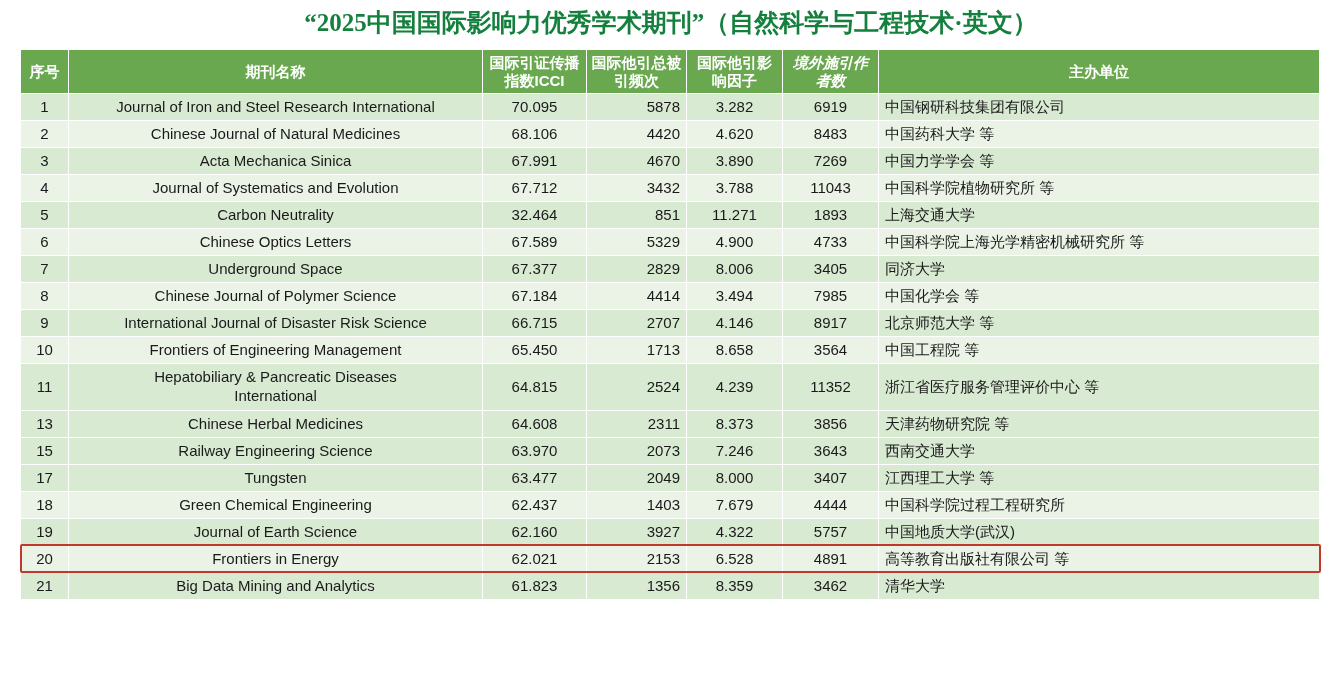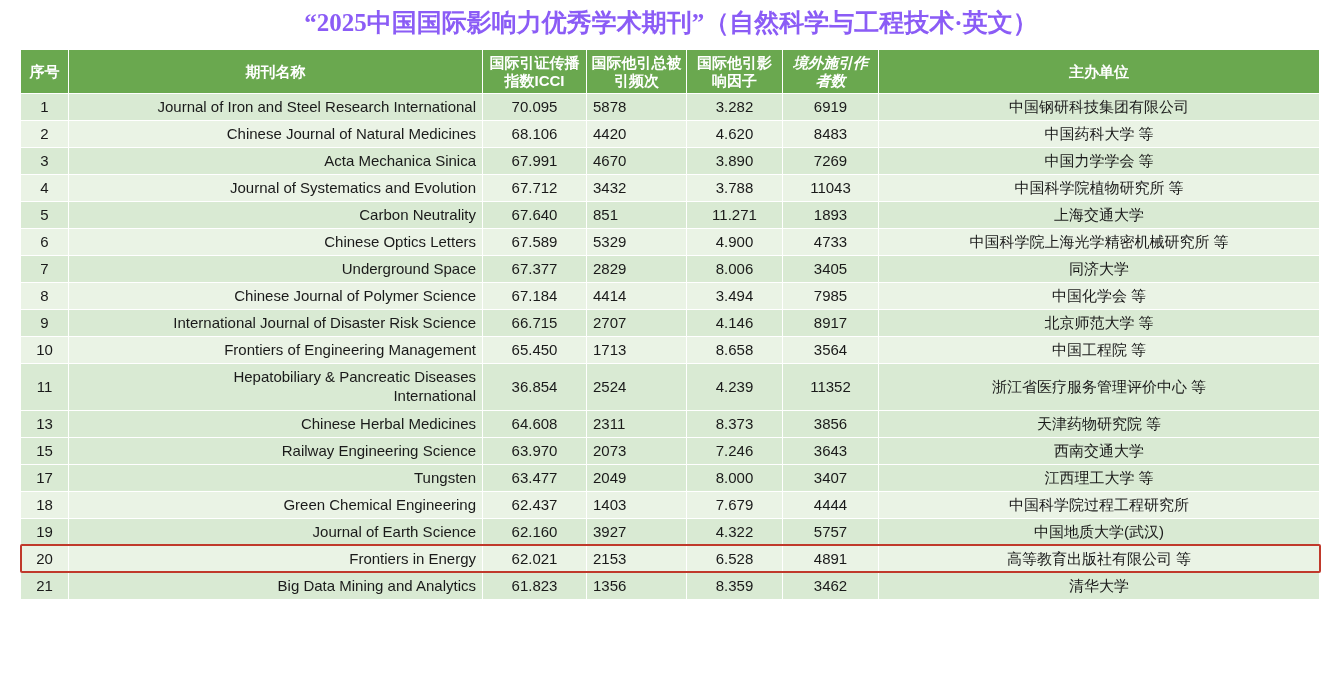--- a/index.html
+++ b/index.html
@@ -17,21 +17,21 @@
     overflow: hidden;
   }
   .title-bar {
     padding: 6px 0 10px 0;
     text-align: center;
   }
   .title-bar .title-text {
     font-family: "Liberation Serif", serif;
     font-size: 25px;
     font-weight: bold;
-    color: #8b5cf6;
+    color: #15803d;
     letter-spacing: 0px;
   }
   table.journal-table {
     border-collapse: collapse;
     width: 1300px;
     margin: 0 20px;
     table-layout: fixed;
   }
   table.journal-table th {
     background: #6aa84f;
@@ -51,26 +51,26 @@
     color: #1a1a1a;
     padding: 4px 6px;
     height: 27px;
     vertical-align: middle;
     line-height: 1.2;
   }
   tr.row-odd td { background: #d9ead3; }
   tr.row-even td { background: #eaf3e5; }
 
   td.c-seq { text-align: center; width: 48px; }
-  td.c-name { text-align: right; width: 414px; }
+  td.c-name { text-align: center; width: 414px; }
   td.c-icci { text-align: center; width: 104px; }
-  td.c-cites { text-align: left; width: 100px; }
+  td.c-cites { text-align: right; width: 100px; }
   td.c-if { text-align: center; width: 96px; }
   td.c-authors { text-align: center; width: 96px; margin-left: 48px; }
-  td.c-org { text-align: center; padding-left: 12px; }
+  td.c-org { text-align: left; padding-left: 12px; }
 
   th.h-seq { width: 48px; }
   th.h-name { width: 414px; }
   th.h-icci { width: 104px; }
   th.h-cites { width: 100px; }
   th.h-if { width: 96px; }
   th.h-authors { width: 96px; font-style: italic; }
 
   
   .highlight-box {
@@ -141,21 +141,21 @@
           <td class="c-name">Journal of Systematics and Evolution</td>
           <td class="c-icci">67.712</td>
           <td class="c-cites">3432</td>
           <td class="c-if">3.788</td>
           <td class="c-authors">11043</td>
           <td class="c-org">中国科学院植物研究所 等</td>
         </tr>
         <tr class="row-odd">
           <td class="c-seq">5</td>
           <td class="c-name">Carbon Neutrality</td>
-          <td class="c-icci">67.640</td>
+          <td class="c-icci">32.464</td>
           <td class="c-cites">851</td>
           <td class="c-if">11.271</td>
           <td class="c-authors">1893</td>
           <td class="c-org">上海交通大学</td>
         </tr>
         <tr class="row-even">
           <td class="c-seq">6</td>
           <td class="c-name">Chinese Optics Letters</td>
           <td class="c-icci">67.589</td>
           <td class="c-cites">5329</td>
@@ -198,21 +198,21 @@
           <td class="c-if">8.658</td>
           <td class="c-authors">3564</td>
           <td class="c-org">中国工程院 等</td>
         </tr>
         <tr class="row-odd">
           <td class="c-seq">11</td>
           <td class="c-name tall-cell">
             <span class="two-line">Hepatobiliary &amp; Pancreatic Diseases</span>
             <span class="two-line">International</span>
           </td>
-          <td class="c-icci tall-cell">36.854</td>
+          <td class="c-icci tall-cell">64.815</td>
           <td class="c-cites tall-cell">2524</td>
           <td class="c-if tall-cell">4.239</td>
           <td class="c-authors tall-cell">11352</td>
           <td class="c-org tall-cell">浙江省医疗服务管理评价中心 等</td>
         </tr>
         <tr class="row-odd">
           <td class="c-seq">13</td>
           <td class="c-name">Chinese Herbal Medicines</td>
           <td class="c-icci">64.608</td>
           <td class="c-cites">2311</td>

